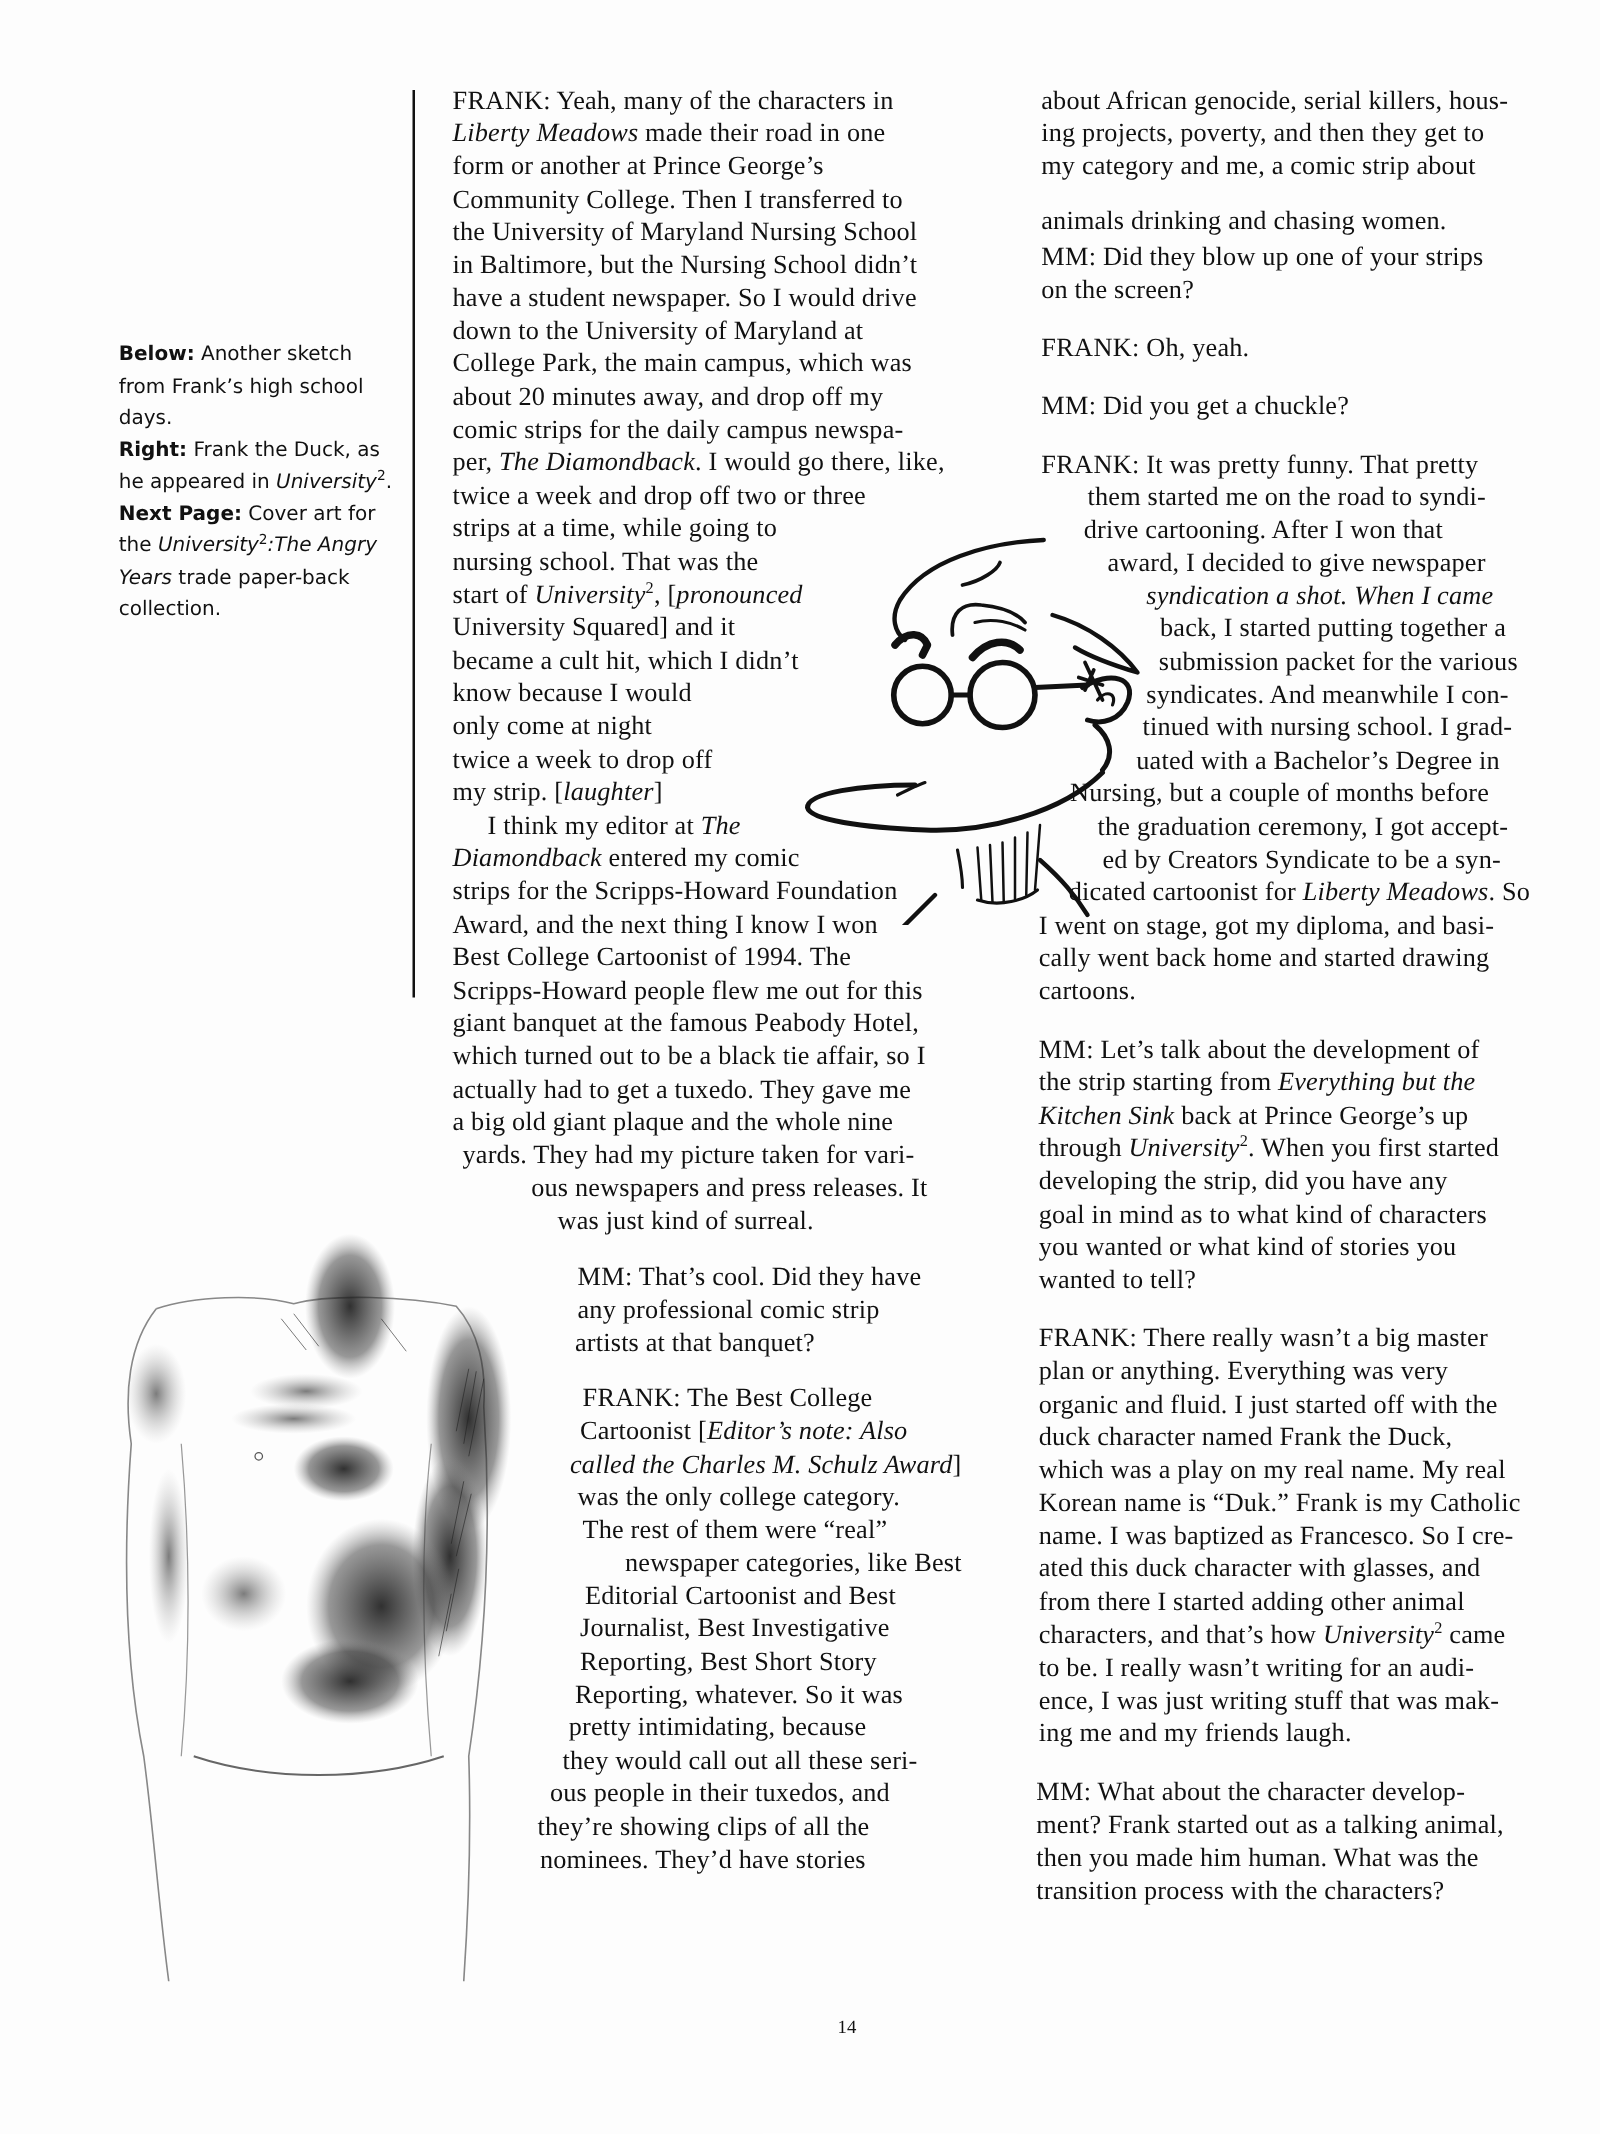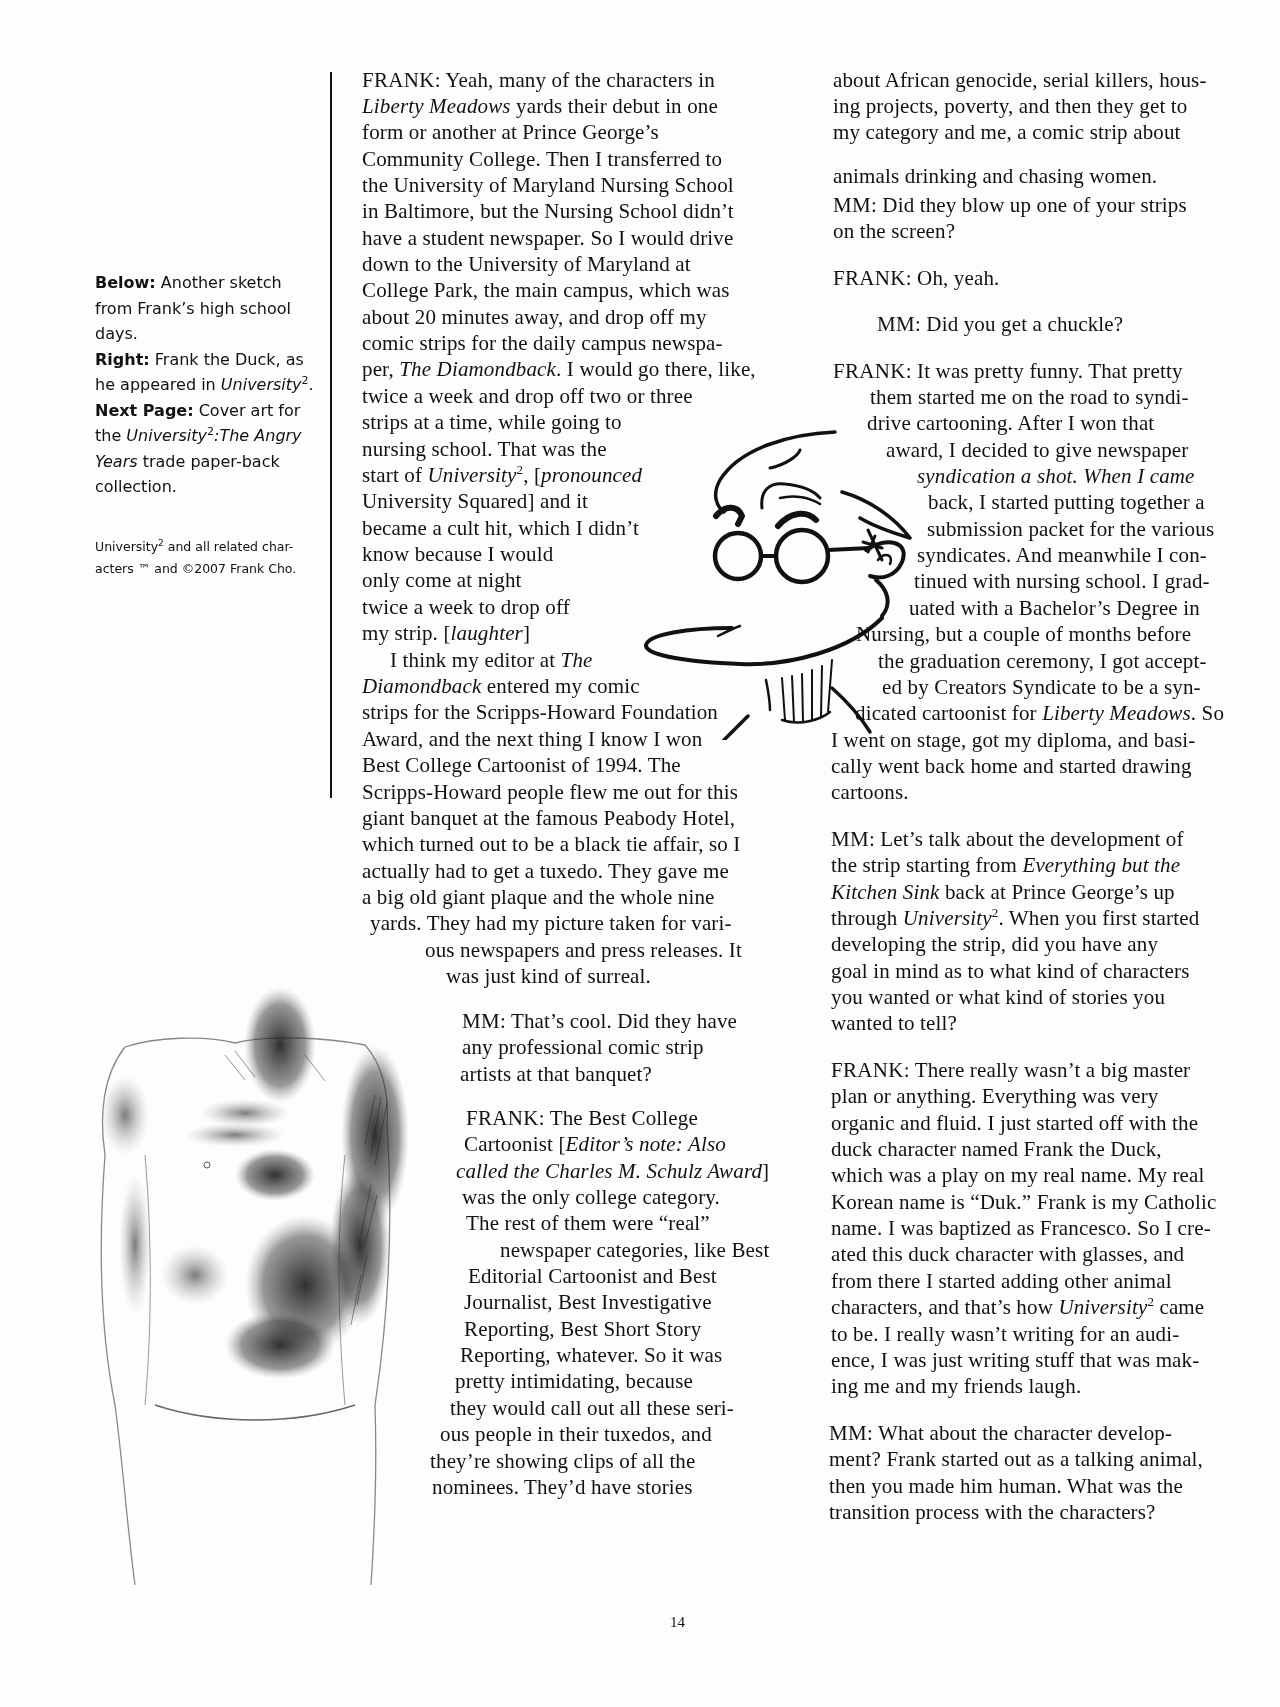--- a/index.html
+++ b/index.html
@@ -44,23 +44,20 @@
 <body>
 
 <div class="page">
 
   <div class="caption">
     <b>Below:</b><span> Another sketch from Frank’s high school days.</span><br>
     <b>Right:</b><span> Frank the Duck, as he appeared in </span><i>University</i><sup>2</sup><span>.</span><br>
     <b>Next Page:</b><span> Cover art for the </span><i>University</i><sup>2</sup><i>:The Angry Years</i><span> trade paper-back collection.</span>
   </div>
 
-  <div class="copyright">
-    <span>University</span><sup>2</sup><span> and all related char-acters ™ and ©2007 Frank Cho.</span>
-  </div>
 
   <div class="rule"></div>
 
   <svg class="duck" viewBox="0 0 320 320" fill="none" stroke="#111" stroke-linecap="round" stroke-linejoin="round">
 
     <path d="M215 12 C170 14 120 28 100 60 C92 74 96 86 104 92" stroke-width="3.5"></path>
     <path d="M150 48 C165 45 178 36 180 30" stroke-width="3"></path>
     <path d="M142 88 C140 70 150 62 165 64 C185 66 195 72 200 78" stroke-width="3"></path>
     <path d="M160 78 C175 74 190 78 200 84" stroke-width="2.5"></path>
     <path d="M222 72 C250 80 275 98 290 118 C270 112 250 104 240 98" stroke-width="3.5"></path>
@@ -127,21 +124,21 @@
     <circle cx="132" cy="180" r="3" fill="none" stroke="#555" stroke-width="1"></circle>
 
     <g stroke="#222" stroke-width="0.8" opacity="0.6">
       <path d="M300 110 L290 160 M306 112 L296 170 M312 118 L300 180 M296 200 L286 250 M302 210 L290 260 M292 270 L282 320 M286 290 L276 340"></path>
       <path d="M150 70 L170 95 M160 66 L180 92 M230 70 L250 96"></path>
     </g>
   </svg>
 
   <div id="col1">
       <div class="ln" style="left: 362px; top: 66px;"><span class="spk">FRANK</span><span>: Yeah, many of the characters in</span></div>
-      <div class="ln" style="left: 362px; top: 92px;"><i>Liberty Meadows</i><span> yards their debut in one</span></div>
+      <div class="ln" style="left: 362px; top: 92px;"><i>Liberty Meadows</i><span> made their road in one</span></div>
       <div class="ln" style="left: 362px; top: 118px;"><span>form or another at Prince George’s</span></div>
       <div class="ln" style="left: 362px; top: 145px;"><span>Community College. Then I transferred to</span></div>
       <div class="ln" style="left: 362px; top: 171px;"><span>the University of Maryland Nursing School</span></div>
       <div class="ln" style="left: 362px; top: 197px;"><span>in Baltimore, but the Nursing School didn’t</span></div>
       <div class="ln" style="left: 362px; top: 224px;"><span>have a student newspaper. So I would drive</span></div>
       <div class="ln" style="left: 362px; top: 250px;"><span>down to the University of Maryland at</span></div>
       <div class="ln" style="left: 362px; top: 276px;"><span>College Park, the main campus, which was</span></div>
       <div class="ln" style="left: 362px; top: 303px;"><span>about 20 minutes away, and drop off my</span></div>
       <div class="ln" style="left: 362px; top: 329px;"><span>comic strips for the daily campus newspa-</span></div>
       <div class="ln" style="left: 362px; top: 355px;"><span>per, </span><i>The Diamondback</i><span>. I would go there, like,</span></div>
@@ -188,21 +185,21 @@
       <div class="ln" style="left: 432px; top: 1473px;"><span>nominees. They’d have stories</span></div>
     </div>
   <div id="col2">
       <div class="ln" style="left: 833px; top: 66px;"><span>about African genocide, serial killers, hous-</span></div>
       <div class="ln" style="left: 833px; top: 92px;"><span>ing projects, poverty, and then they get to</span></div>
       <div class="ln" style="left: 833px; top: 118px;"><span>my category and me, a comic strip about</span></div>
       <div class="ln" style="left: 833px; top: 162px;"><span>animals drinking and chasing women.</span></div>
       <div class="ln" style="left: 833px; top: 191px;"><span class="spk">MM</span><span>: Did they blow up one of your strips</span></div>
       <div class="ln" style="left: 833px; top: 217px;"><span>on the screen?</span></div>
       <div class="ln" style="left: 833px; top: 264px;"><span class="spk">FRANK</span><span>: Oh, yeah.</span></div>
-      <div class="ln" style="left: 833px; top: 310px; margin-left: 44px;"><span class="spk">MM</span><span>: Did you get a chuckle?</span></div>
+      <div class="ln" style="left: 833px; top: 310px;"><span class="spk">MM</span><span>: Did you get a chuckle?</span></div>
       <div class="ln" style="left: 833px; top: 357px;"><span class="spk">FRANK</span><span>: It was pretty funny. That pretty</span></div>
       <div class="ln" style="left: 870px; top: 383px;"><span>them started me on the road to syndi-</span></div>
       <div class="ln" style="left: 867px; top: 409px;"><span>drive cartooning. After I won that</span></div>
       <div class="ln" style="left: 886px; top: 436px;"><span>award, I decided to give newspaper</span></div>
       <div class="ln" style="left: 917px; top: 462px; font-style: italic;"><span>syndication a shot. When I came</span></div>
       <div class="ln" style="left: 928px; top: 488px;"><span>back, I started putting together a</span></div>
       <div class="ln" style="left: 927px; top: 515px;"><span>submission packet for the various</span></div>
       <div class="ln" style="left: 917px; top: 541px;"><span>syndicates. And meanwhile I con-</span></div>
       <div class="ln" style="left: 914px; top: 567px;"><span>tinued with nursing school. I grad-</span></div>
       <div class="ln" style="left: 909px; top: 594px;"><span>uated with a Bachelor’s Degree in</span></div>

